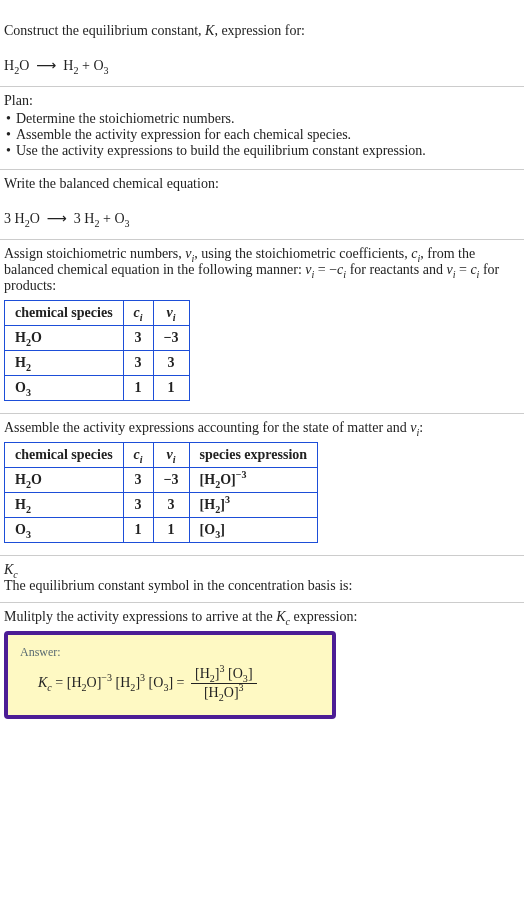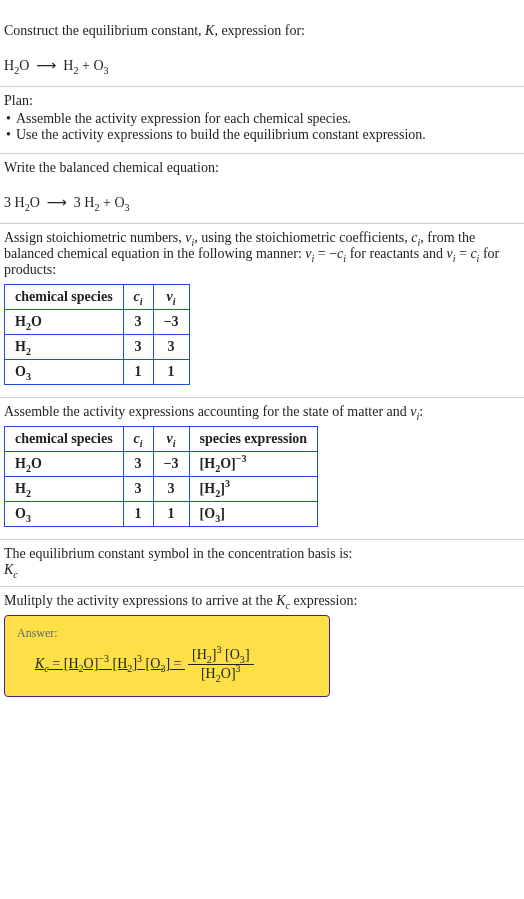--- a/index.html
+++ b/index.html
@@ -47,22 +47,22 @@
     border: 1px solid #1d4ed8;
     padding: 4px 10px;
     font-weight: bold;
     text-align: left;
     white-space: nowrap;
   }
   table.data th.center, table.data td.center {
     text-align: center;
   }
   .answer-box {
-    background: #fde047;
-    border: 1px solid #4c1d95;
+    background: #fef9c3;
+    border: 4px solid #4c1d95;
     border-radius: 4px;
     padding: 10px 12px 14px 12px;
     margin: 6px 0 12px 0;
     display: inline-block;
     min-width: 300px;
   }
   .answer-label {
     font-size: 12px;
     color: #5a6b72;
     margin-bottom: 6px;
@@ -93,20 +93,21 @@
 <div class="section first">
   <div class="title-line">
     <span>Construct the equilibrium constant, </span><span class="italic-var">K</span><span>, expression for:</span>
   </div>
   <div class="eq-line">H<sub>2</sub>O &nbsp;⟶&nbsp; H<sub>2</sub> + O<sub>3</sub></div>
 </div>
 
 <div class="section">
   <div>Plan:</div>
   <div class="bullet-list">
+    <div><span class="bullet">•</span><span>Determine the stoichiometric numbers.</span></div>
     <div><span class="bullet">•</span><span>Assemble the activity expression for each chemical species.</span></div>
     <div><span class="bullet">•</span><span>Use the activity expressions to build the equilibrium constant expression.</span></div>
   </div>
 </div>
 
 <div class="section">
   <div>Write the balanced chemical equation:</div>
   <div class="eq-line">3 H<sub>2</sub>O &nbsp;⟶&nbsp; 3 H<sub>2</sub> + O<sub>3</sub></div>
 </div>
 
@@ -168,27 +169,27 @@
       <td>O<sub>3</sub></td>
       <td class="center">1</td>
       <td class="center">1</td>
       <td>[O<sub>3</sub>]</td>
     </tr>
   </tbody>
     </table>
 </div>
 
 <div class="section">
+  <div><span class="italic-var">K<sub>c</sub></span></div>
   <div>The equilibrium constant symbol in the concentration basis is:</div>
-  <div><span class="italic-var">K<sub>c</sub></span></div>
 </div>
 
 <div class="section">
   <div>
     <span>Mulitply the activity expressions to arrive at the </span><span><span class="italic-var">K<sub>c</sub></span></span><span> expression:</span>
   </div>
   <div class="answer-box">
     <div class="answer-label">Answer:</div>
-    <div style="padding-left:18px;text-decoration:underline;">
+    <div style="padding-left:18px;">
       <span><span class="italic-var">K<sub>c</sub></span> = [H<sub>2</sub>O]<sup>−3</sup> [H<sub>2</sub>]<sup>3</sup> [O<sub>3</sub>] = </span><span class="frac"><span class="num">[H<sub>2</sub>]<sup>3</sup> [O<sub>3</sub>]</span><span class="den">[H<sub>2</sub>O]<sup>3</sup></span></span>
     </div>
   </div>
 </div>
 
 </body></html>

